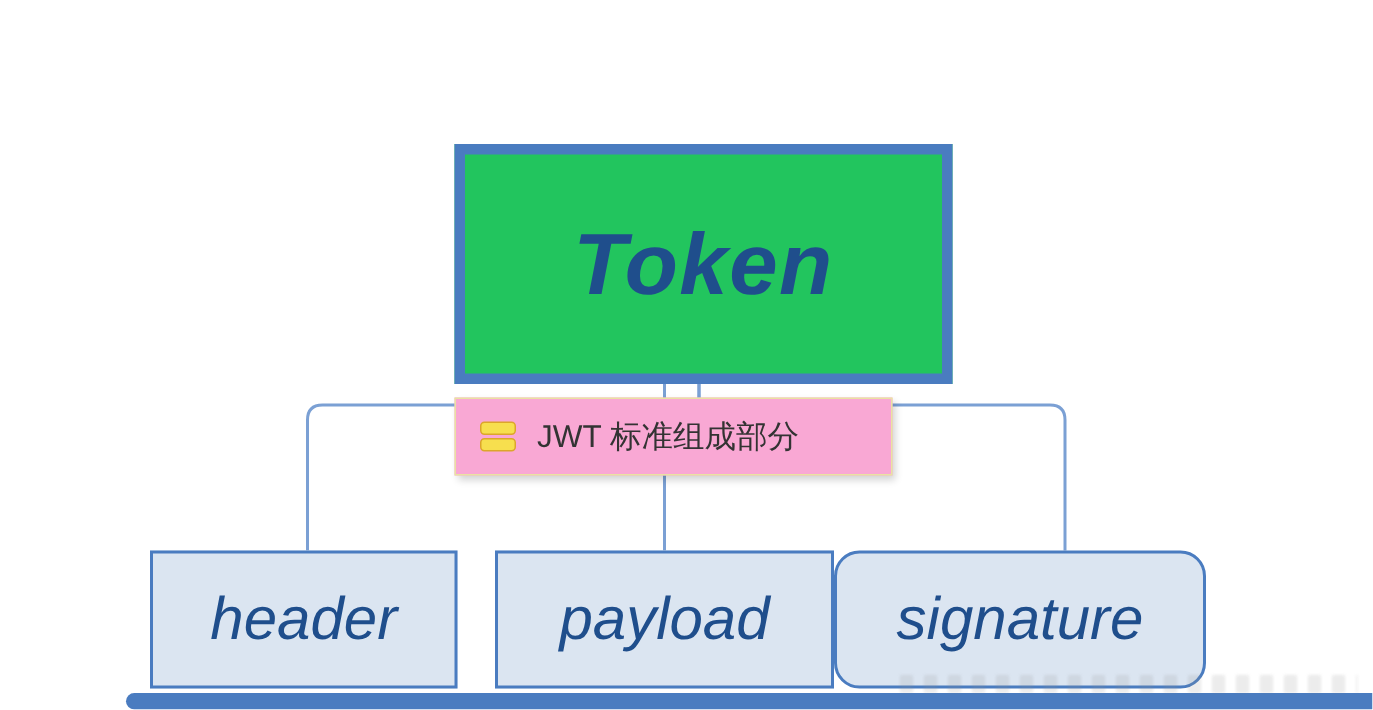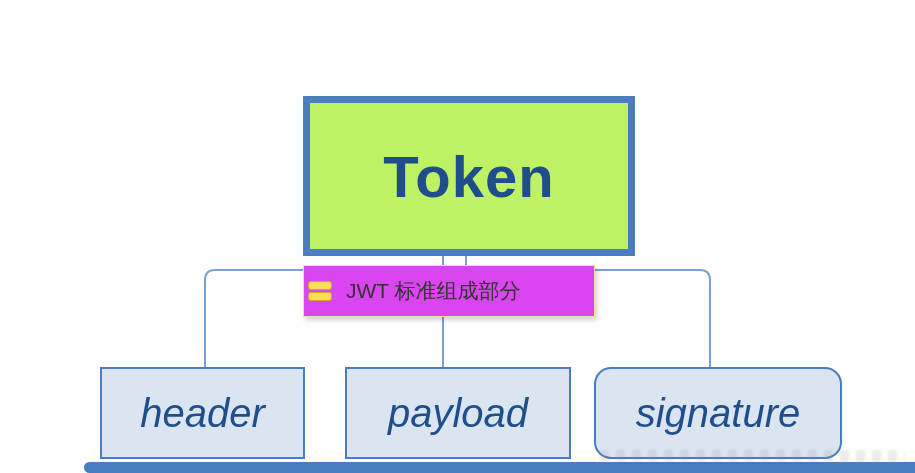--- a/index.html
+++ b/index.html
@@ -21,47 +21,48 @@
     left: 0; top: 0;
     width: 915px; height: 473px;
     z-index: 1;
   }
 
   
   .root-node {
     position: absolute;
     left: 303px; top: 96px;
     width: 318px; height: 146px;
-    background: #bef264;
+    background: #22c55e;
     border: 7px solid #4a7cc0;
     display: flex;
     align-items: center;
     justify-content: center;
     z-index: 2;
+    font-style: italic;
   }
   .root-label {
     font-size: 58px;
     font-weight: bold;
     color: #1f4e8c;
     letter-spacing: 1px;
   }
 
   
   .note {
     position: absolute;
     left: 303px; top: 265px;
     width: 292px; height: 52px;
-    background: #d946ef;
+    background: #f9a8d4;
     border: 1px solid #e9e2a2;
     box-shadow: 2px 3px 5px rgba(0,0,0,0.18);
     display: flex;
     align-items: center;
     z-index: 3;
     box-sizing: border-box;
-    padding-left: 4px;
+    padding-left: 16px;
   }
   .note-icon {
     width: 24px;
     margin-right: 14px;
     display: flex;
     flex-direction: column;
     gap: 2px;
     flex: 0 0 auto;
   }
   .note-icon .bar {
@@ -83,22 +84,22 @@
     height: 88px;
     background: #dbe5f1;
     border: 2px solid #4a7cc0;
     display: flex;
     align-items: center;
     justify-content: center;
     z-index: 2;
     box-sizing: content-box;
   }
   .child-node.header    { left: 100px; width: 201px; }
-  .child-node.payload   { left: 330px; width: 222px; margin-left: 15px; }
-  .child-node.signature { left: 594px; width: 244px; border-radius: 17px; }
+  .child-node.payload   { left: 330px; width: 222px; }
+  .child-node.signature { left: 556px; width: 244px; border-radius: 17px; }
   .child-label {
     font-size: 40px;
     color: #1f4e8c;
     font-style: italic;
   }
 
   
   .bottom-bar {
     position: absolute;
     left: 84px; top: 462px;

